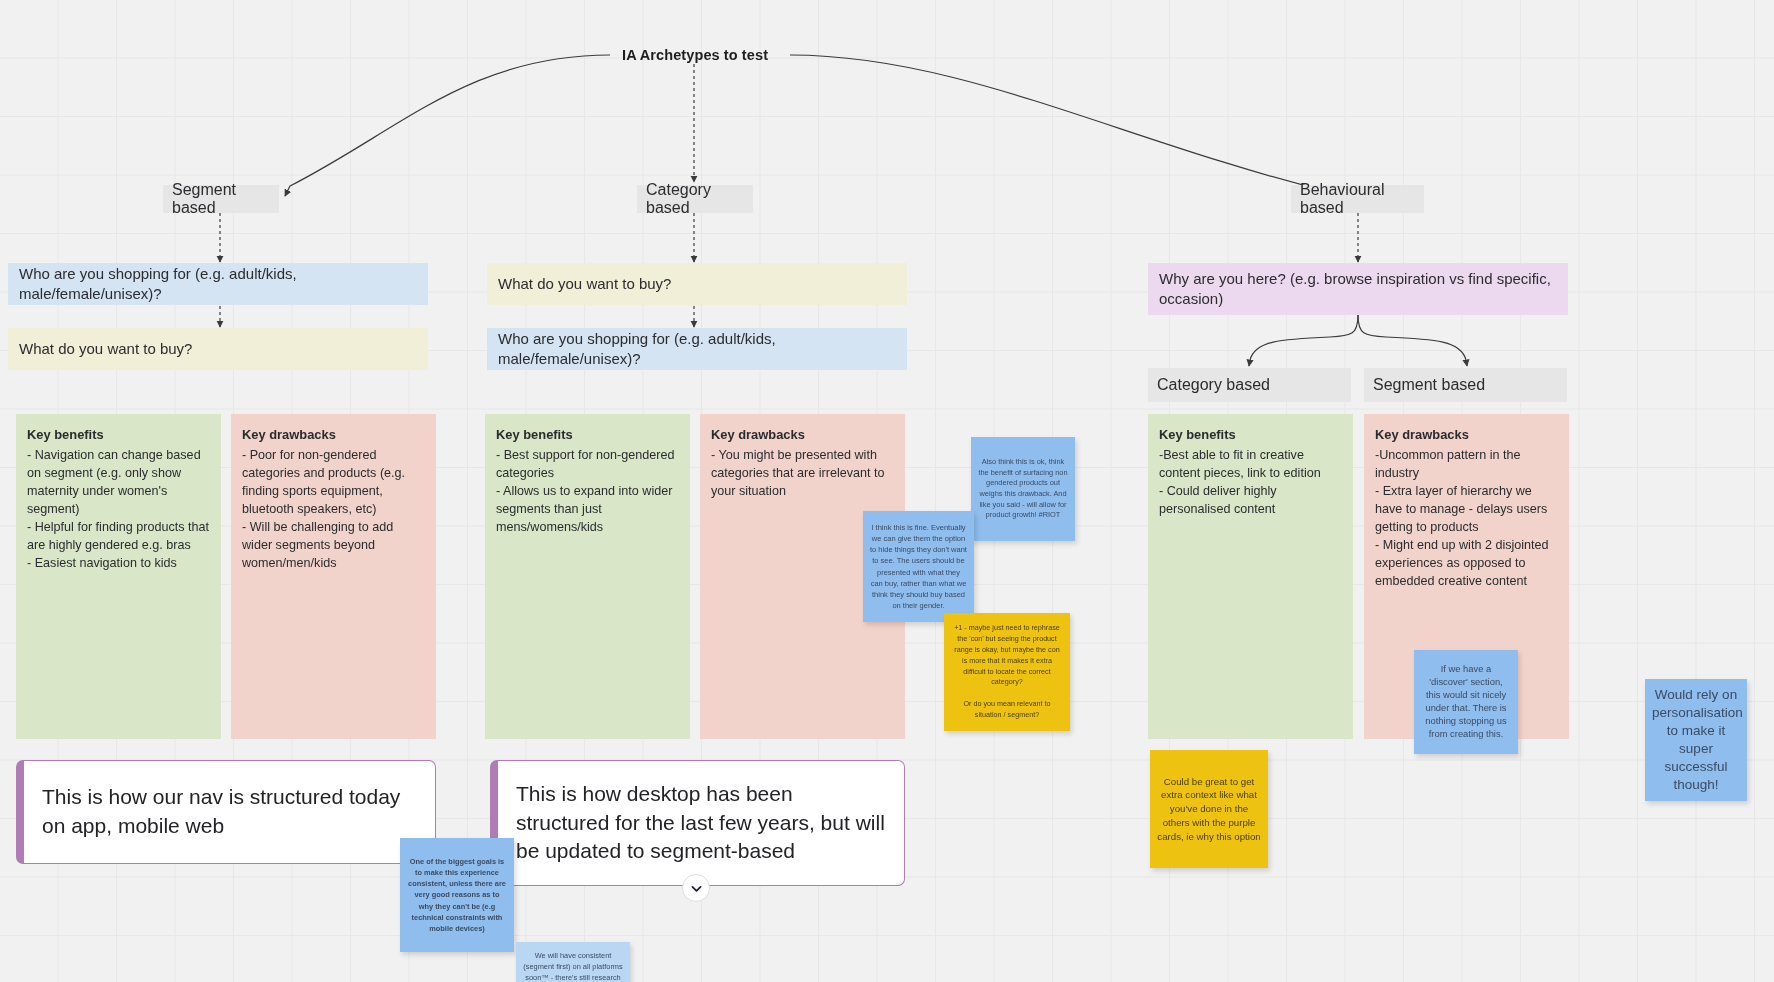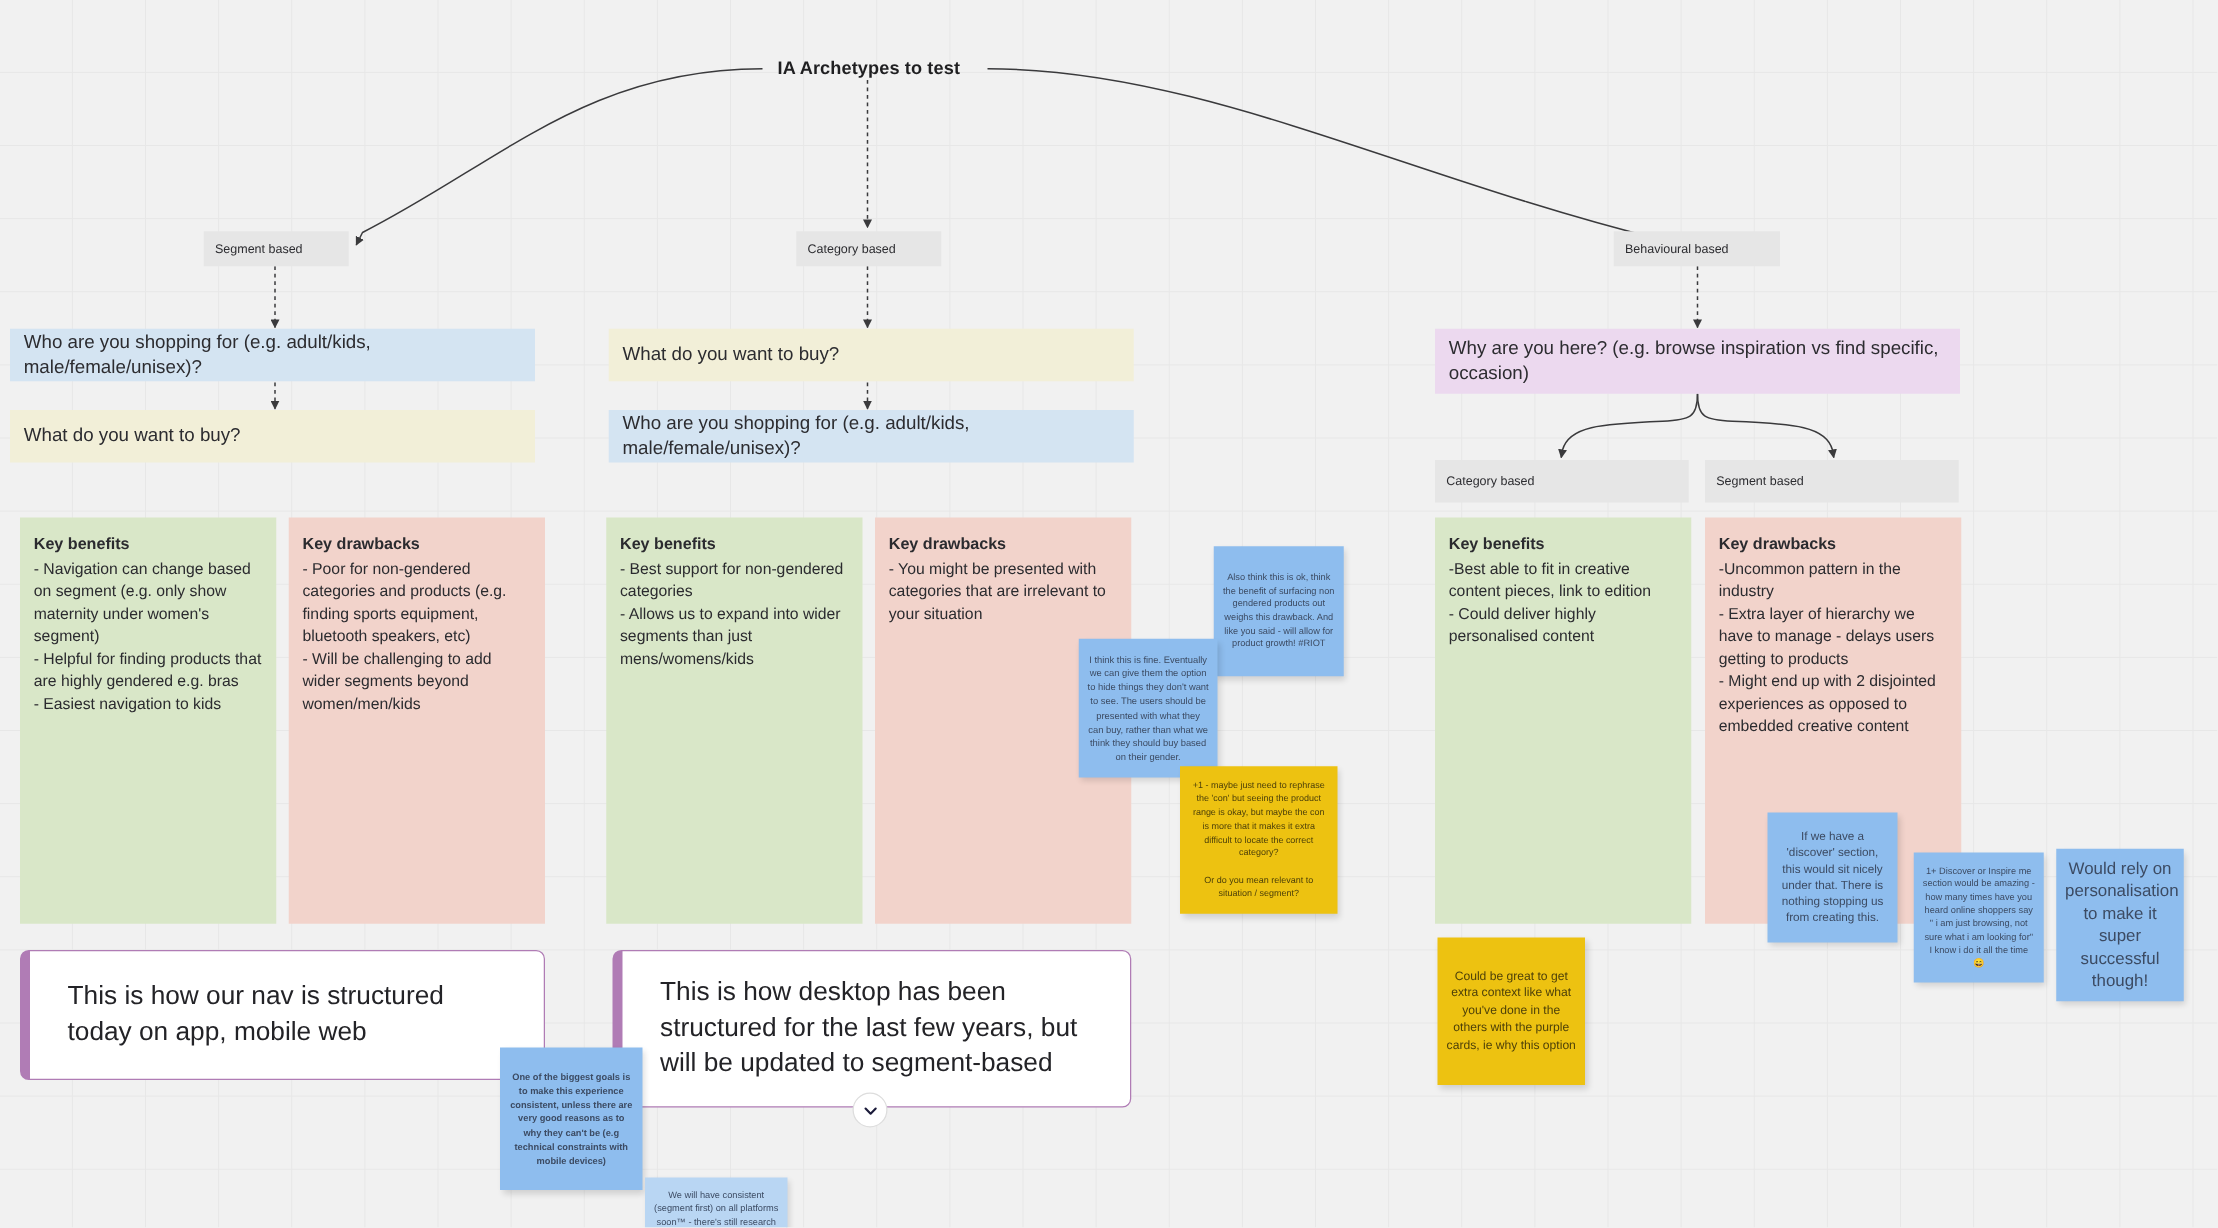--- a/index.html
+++ b/index.html
@@ -42,21 +42,21 @@
     font-weight: bold;
     color: #1f1f21;
     letter-spacing: .1px;
     white-space: nowrap;
   }
 
   
   .chip {
     background: #e6e6e6;
     color: #2c2c30;
-    font-size: 10px;
+    font-size: 16px;
     display: flex;
     align-items: center;
     padding: 0 9px;
     box-sizing: border-box;
   }
 
   
   .qbar {
     font-size: 15px;
     color: #2c2c30;
@@ -94,21 +94,21 @@
 
   
   .callout {
     background: #ffffff;
     border: 1.6px solid #b07cb5;
     border-left-width: 8px;
     border-radius: 7px;
     box-sizing: border-box;
     display: flex;
     align-items: center;
-    padding: 10px 30px;
+    padding: 10px 18px;
     font-size: 21px;
     line-height: 1.38;
     color: #232327;
   }
   .callout-chevron {
     position: absolute;
     width: 26px;
     height: 26px;
     border-radius: 50%;
     background: #ffffff;
@@ -241,23 +241,20 @@
   <div class="sticky yellow" style="left:944px; top:613px; width:126px; height:118px; font-size:7.2px; line-height:1.5;">
     <span class="sticky-text">+1 - maybe just need to rephrase the 'con' but seeing the product range is okay, but maybe the con is more that it makes it extra difficult to locate the correct category?
 
 Or do you mean relevant to situation / segment?</span>
   </div>
 
   <div class="sticky blue" style="left:1414px; top:650px; width:104px; height:104px; font-size:9.4px; line-height:1.38;">
     <span class="sticky-text">If we have a 'discover' section, this would sit nicely under that. There is nothing stopping us from creating this.</span>
   </div>
 
-  <div class="sticky blue" style="left:1531px; top:682px; width:104px; height:104px; font-size:7.4px; line-height:1.42;">
-    <span class="sticky-text">1+ Discover or Inspire me section would be amazing - how many times have you heard online shoppers say " i am just browsing, not sure what i am looking for" I  know i do it all the time 😄</span>
-  </div>
 
   <div class="sticky blue" style="left:1645px; top:679px; width:102px; height:122px; font-size:13.5px; line-height:1.33;">
     <span class="sticky-text">Would rely on personalisation to make it super successful though!</span>
   </div>
 
   <div class="sticky yellow" style="left:1150px; top:750px; width:118px; height:118px; font-size:9.7px; line-height:1.42;">
     <span class="sticky-text">Could be great to get extra context like what you've done in the others with the purple cards, ie why this option</span>
   </div>
 
   <div class="sticky blue" style="left:400px; top:838px; width:114px; height:114px; font-size:7.4px; line-height:1.5;font-weight:bold;">

